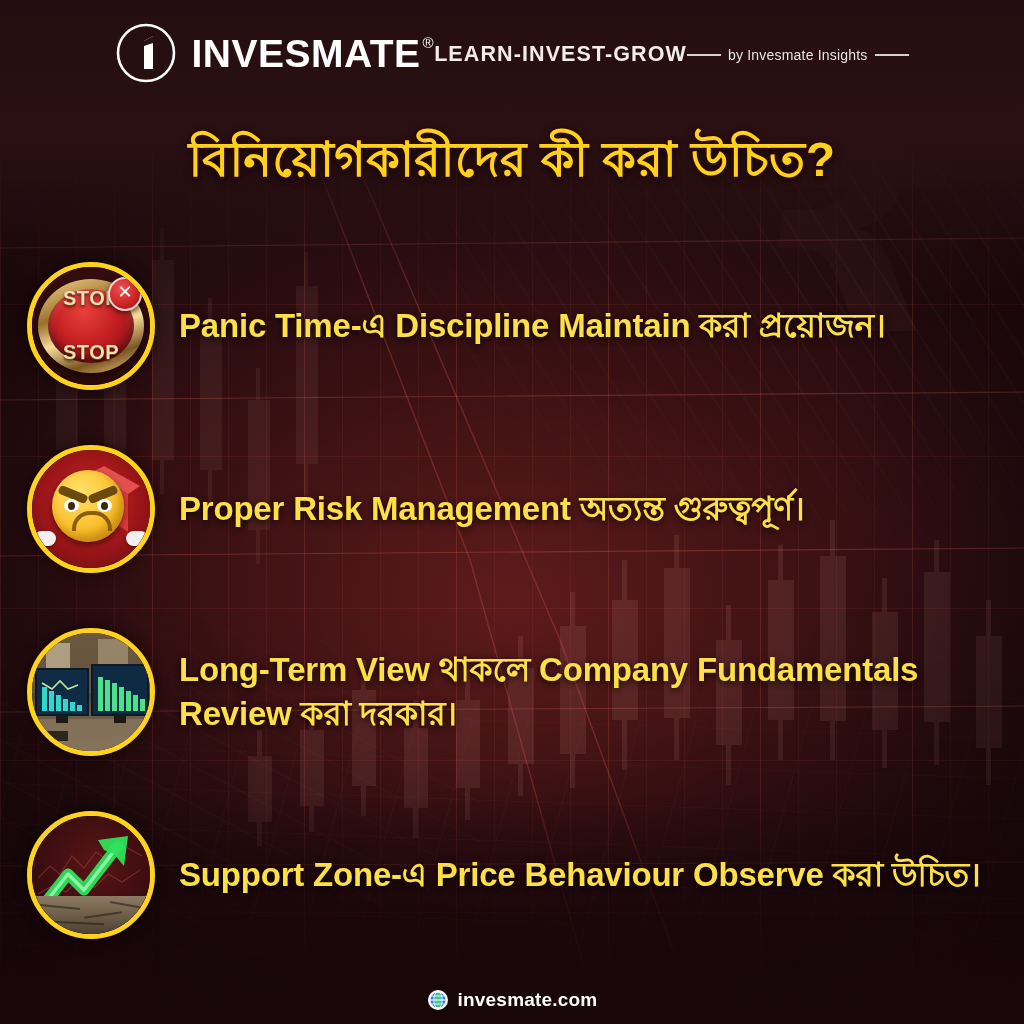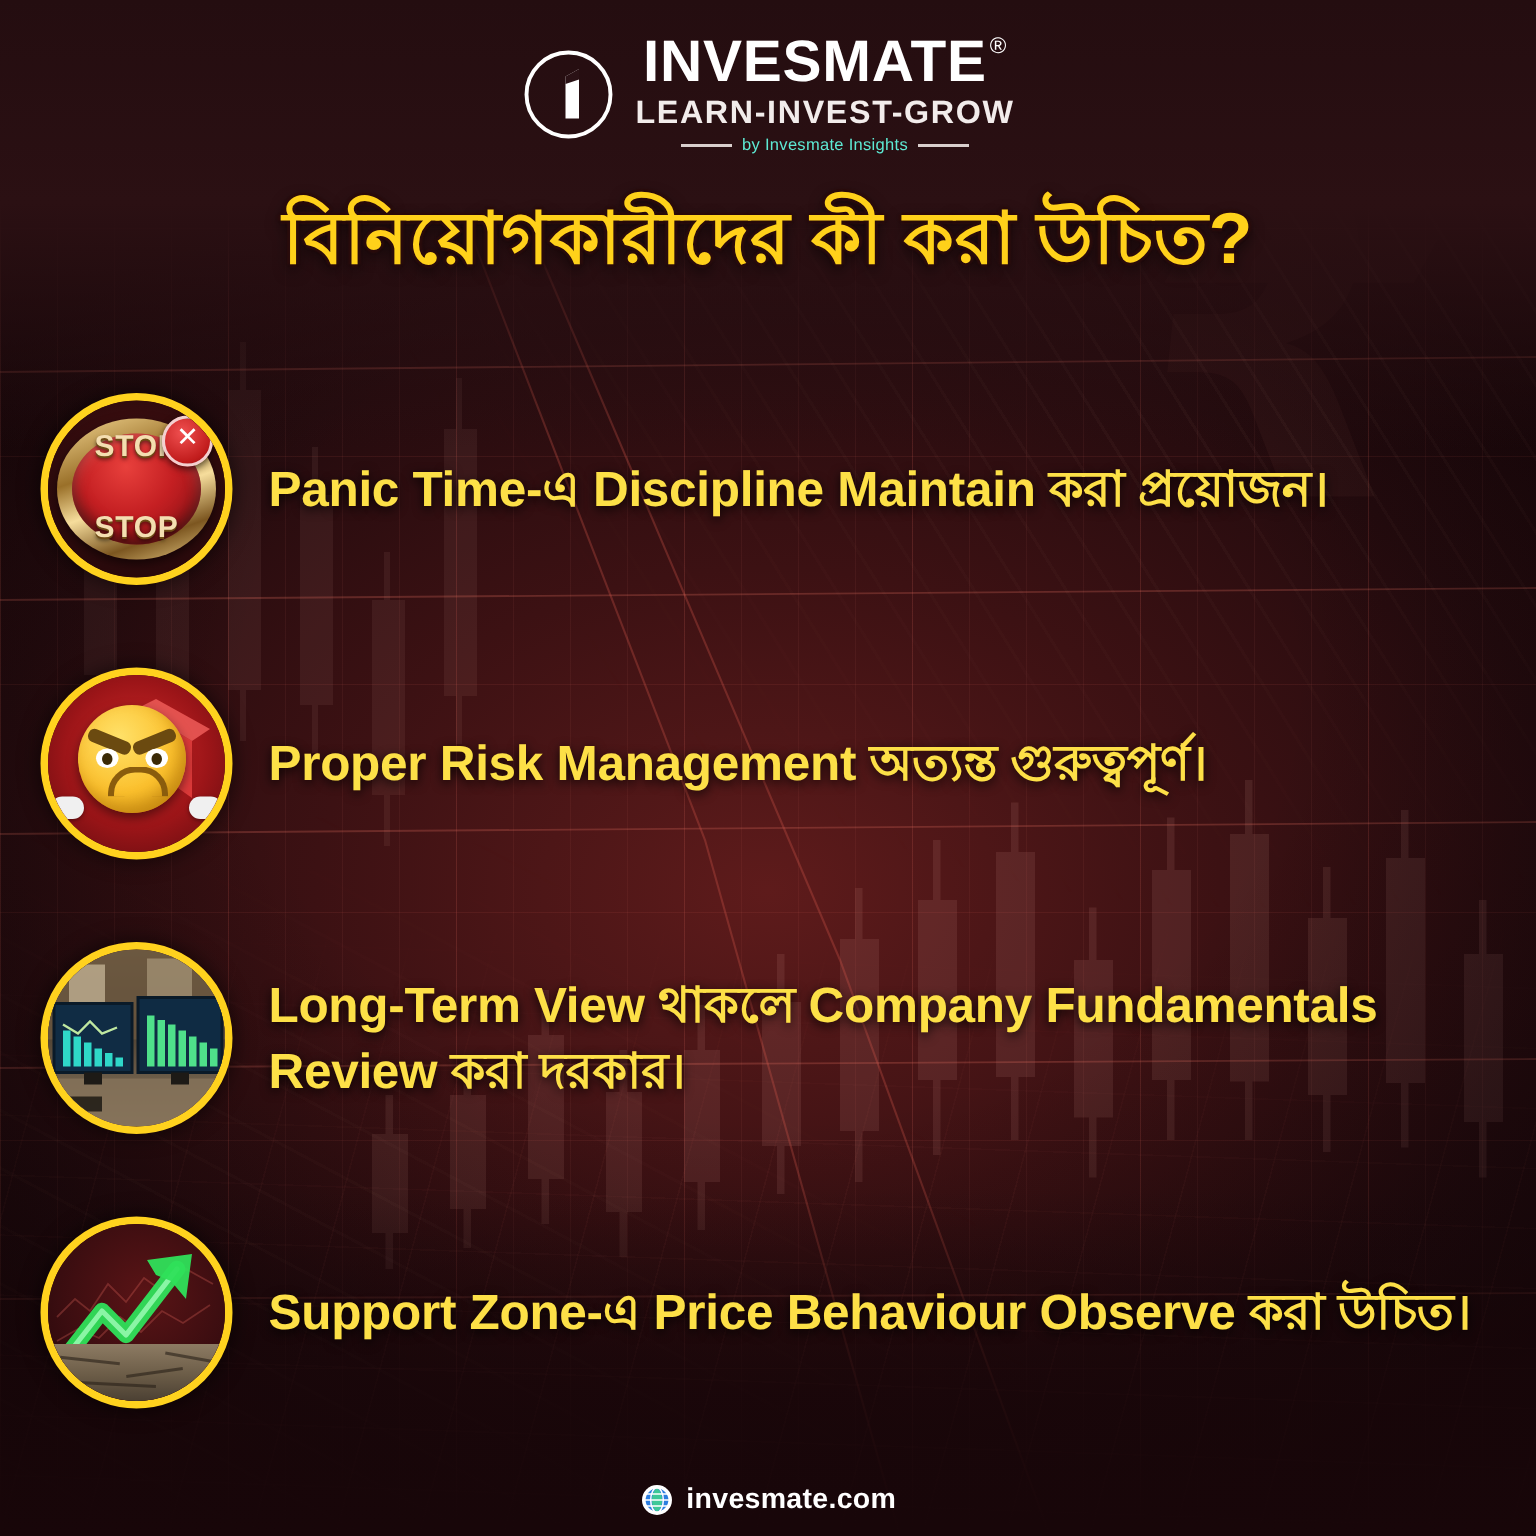--- a/index.html
+++ b/index.html
@@ -87,35 +87,35 @@
 
   
   .logo-wrap {
     position: absolute; top: 22px; left: 0; right: 0;
     display: flex; justify-content: center; align-items: center;
     gap: 14px;
   }
   .logo-mark {
     width: 62px; height: 62px; flex: 0 0 auto;
   }
-  .logo-text { display: flex; flex-direction: column; align-items: center; }
+  .logo-text { display: flex; align-items: center; }
   .logo-name {
     display: flex; align-items: flex-start;
     font-size: 39px; font-weight: 900; letter-spacing: 0.5px;
     color: #ffffff; line-height: 1;
     font-family: "Liberation Sans", sans-serif;
   }
   .logo-reg { font-size: 15px; margin-left: 2px; margin-top: 1px; font-weight: 500; }
   .logo-sub {
     font-size: 21.5px; letter-spacing: 1.1px; color: #f2eceb;
     font-weight: 600; margin-top: 2px;
   }
   .logo-tag {
     display: flex; align-items: center; gap: 7px;
-    font-size: 11px; color: #5eead4; margin-top: 3px; letter-spacing: 0.2px;
+    font-size: 14px; color: #e5e5e5; margin-top: 3px; letter-spacing: 0.2px;
   }
   .logo-tag .dash { display:block; width: 34px; height: 2px; background: #d9cfcd; }
 
   
   .headline {
     position: absolute; top: 132px; left: 0; right: 0;
     text-align: center;
     font-family: "Liberation Sans", "DejaVu Sans", sans-serif;
     font-size: 48px;
     font-weight: bold;

